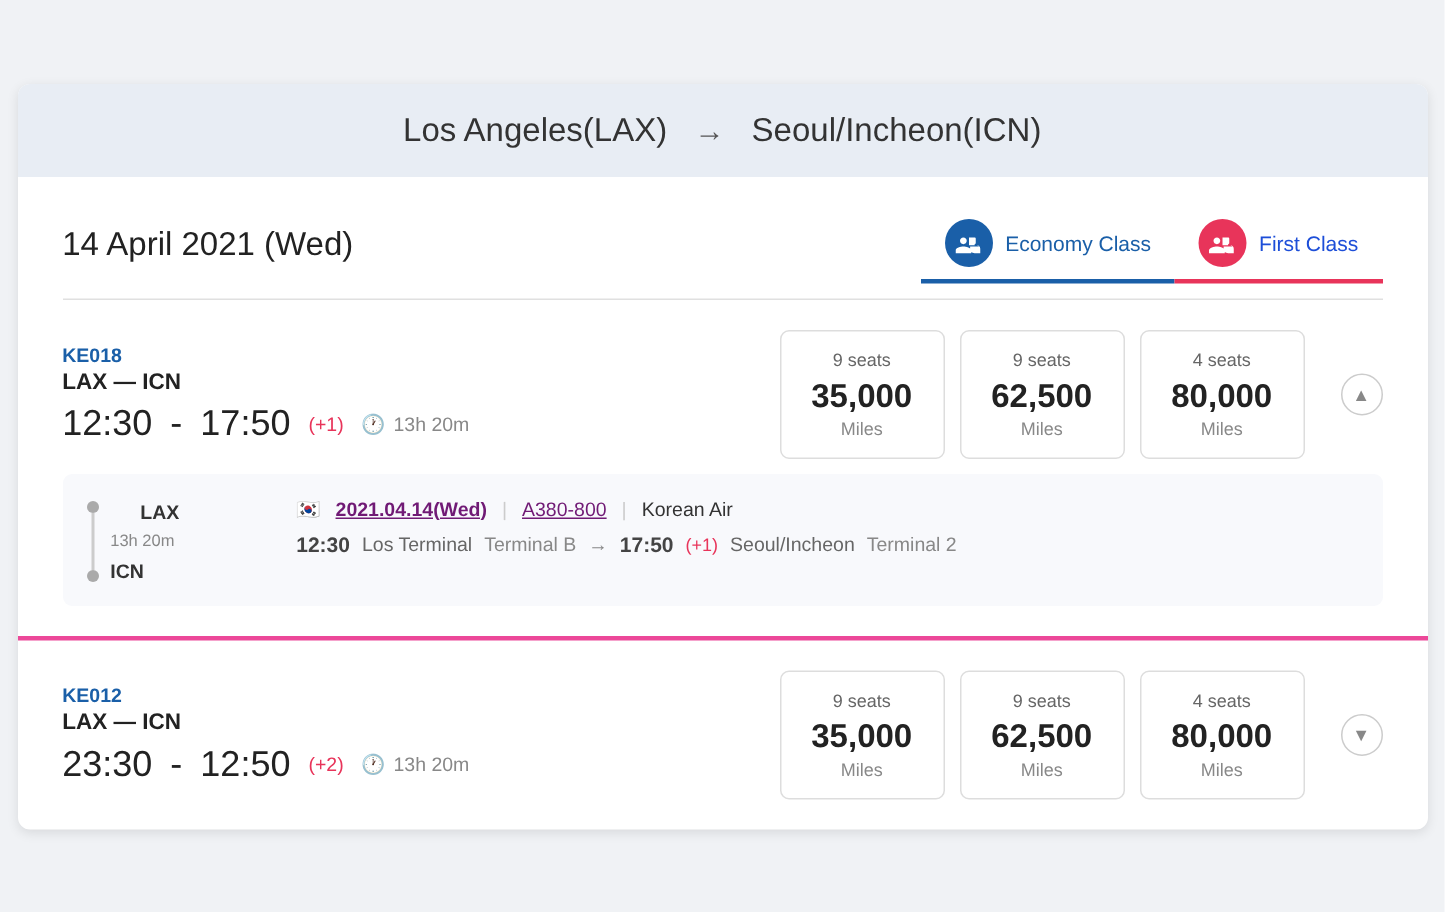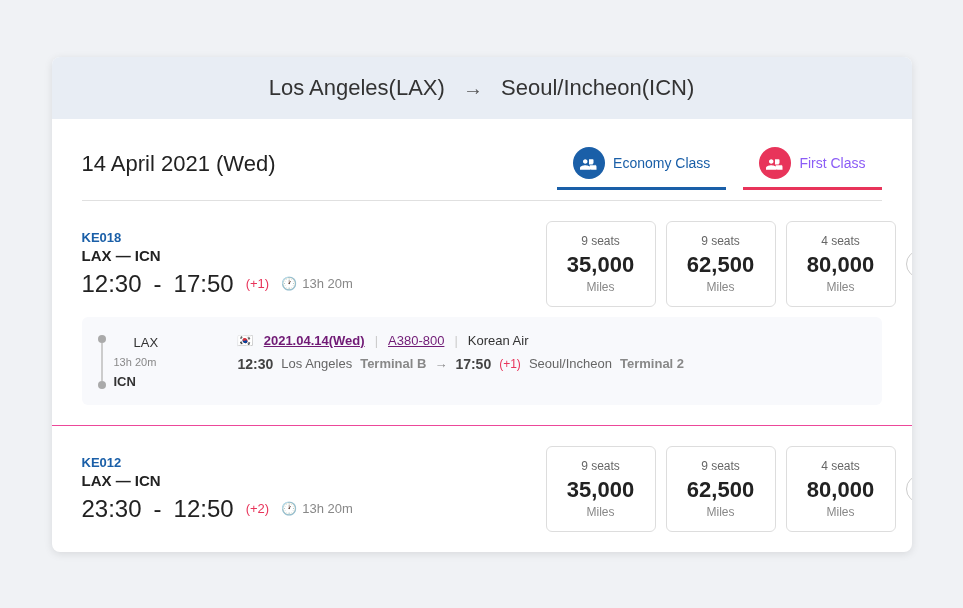--- a/index.html
+++ b/index.html
@@ -8,21 +8,21 @@
       background: #f0f2f5;
       display: flex;
       justify-content: center;
       align-items: center;
       min-height: 608px;
       width: 963px;
     }
     .card {
       background: white;
       border-radius: 8px;
-      width: 860px;
+      width: 940px;
       padding: 0;
       overflow: hidden;
       box-shadow: 0 2px 8px rgba(0,0,0,0.1);
     }
     .route-header {
       background: #e8edf4;
       padding: 18px 30px;
       text-align: center;
       font-size: 22px;
       color: #333;
@@ -40,21 +40,21 @@
       justify-content: space-between;
       padding: 20px 30px 10px 30px;
     }
     .date-label {
       font-size: 22px;
       font-weight: 500;
       color: #222;
     }
     .class-tabs {
       display: flex;
-      gap: 17px;
+      gap: 0;
     }
     .class-tab {
       display: flex;
       align-items: center;
       gap: 8px;
       padding: 8px 16px;
       font-size: 14px;
       font-weight: 500;
       cursor: pointer;
       border-bottom: 3px solid transparent;
@@ -62,41 +62,41 @@
     }
     .class-tab.economy {
       color: #1a5fa8;
       border-bottom-color: #1a5fa8;
     }
     .class-tab.prestige {
       color: #00b4b4;
       border-bottom-color: #00b4b4;
     }
     .class-tab.first {
-      color: #8b5cf6;
+      color: #1d4ed8;
       border-bottom-color: #e8345a;
     }
     .tab-icon {
       width: 32px;
       height: 32px;
       border-radius: 50%;
       display: flex;
       align-items: center;
       justify-content: center;
       font-size: 16px;
     }
     .tab-icon.economy-icon { background: #1a5fa8; color: white; }
     .tab-icon.prestige-icon { background: #00b4b4; color: white; }
     .tab-icon.first-icon { background: #e8345a; color: white; }
 
     .divider { height: 1px; background: #e0e0e0; margin: 0 30px; }
 
     .flight-block {
       padding: 20px 30px;
-      border-bottom: 1px solid #ec4899;
+      border-bottom: 3px solid #ec4899;
     }
     .flight-main-row {
       display: flex;
       align-items: center;
       justify-content: space-between;
     }
     .flight-info {
       flex: 0 0 440px;
     }
     .flight-number {
@@ -213,21 +213,20 @@
     }
     .detail-time {
       font-weight: 600;
       font-size: 14px;
     }
     .detail-city {
       color: #666;
     }
     .detail-terminal {
       color: #888;
-      font-weight: bold;
     }
     .detail-arrow {
       color: #888;
     }
     .section-label {
       font-weight: 600;
     }
   </style>
 </head>
 <body>
@@ -308,39 +307,39 @@
     <div class="flight-detail-block">
       <div style="display:flex; align-items:flex-start; gap:8px; min-width:120px;">
         <div style="display:flex; flex-direction:column; align-items:flex-start; gap:0; position:relative; padding-top:2px;">
           <div style="display:flex; align-items:center; gap:8px;">
             <div style="display:flex; flex-direction:column; align-items:center;">
               <div style="width:8px;height:8px;border-radius:50%;background:#aaa;"></div>
               <div style="width:2px;height:38px;background:#ccc;"></div>
               <div style="width:8px;height:8px;border-radius:50%;background:#aaa;"></div>
             </div>
             <div style="display:flex;flex-direction:column;justify-content:space-between;height:54px;">
-              <div style="font-size:13px;font-weight:400;color:#333;padding-left:20px;">LAX</div>
+              <div style="font-size:13px;font-weight:700;color:#333;padding-left:20px;">LAX</div>
               <div style="font-size:11px;color:#888;">13h 20m</div>
               <div style="font-size:13px;font-weight:700;color:#333;">ICN</div>
             </div>
           </div>
         </div>
       </div>
       <div class="detail-flight-info">
         <div class="detail-header-row">
           <span>🇰🇷</span>
           <span class="detail-link section-label">2021.04.14(Wed)</span>
           <span class="detail-separator">|</span>
           <span class="detail-link">A380-800</span>
           <span class="detail-separator">|</span>
           <span>Korean Air</span>
         </div>
         <div class="detail-time-row">
           <span class="detail-time">12:30</span>
-          <span class="detail-city">Los Angeles</span>
+          <span class="detail-city">Los Terminal</span>
           <span class="detail-terminal">Terminal B</span>
           <span class="detail-arrow">→</span>
           <span class="detail-time">17:50</span>
           <span style="color:#e8345a; font-size:12px;">(+1)</span>
           <span class="detail-city">Seoul/Incheon</span>
           <span class="detail-terminal">Terminal 2</span>
         </div>
       </div>
     </div>
   </div>

